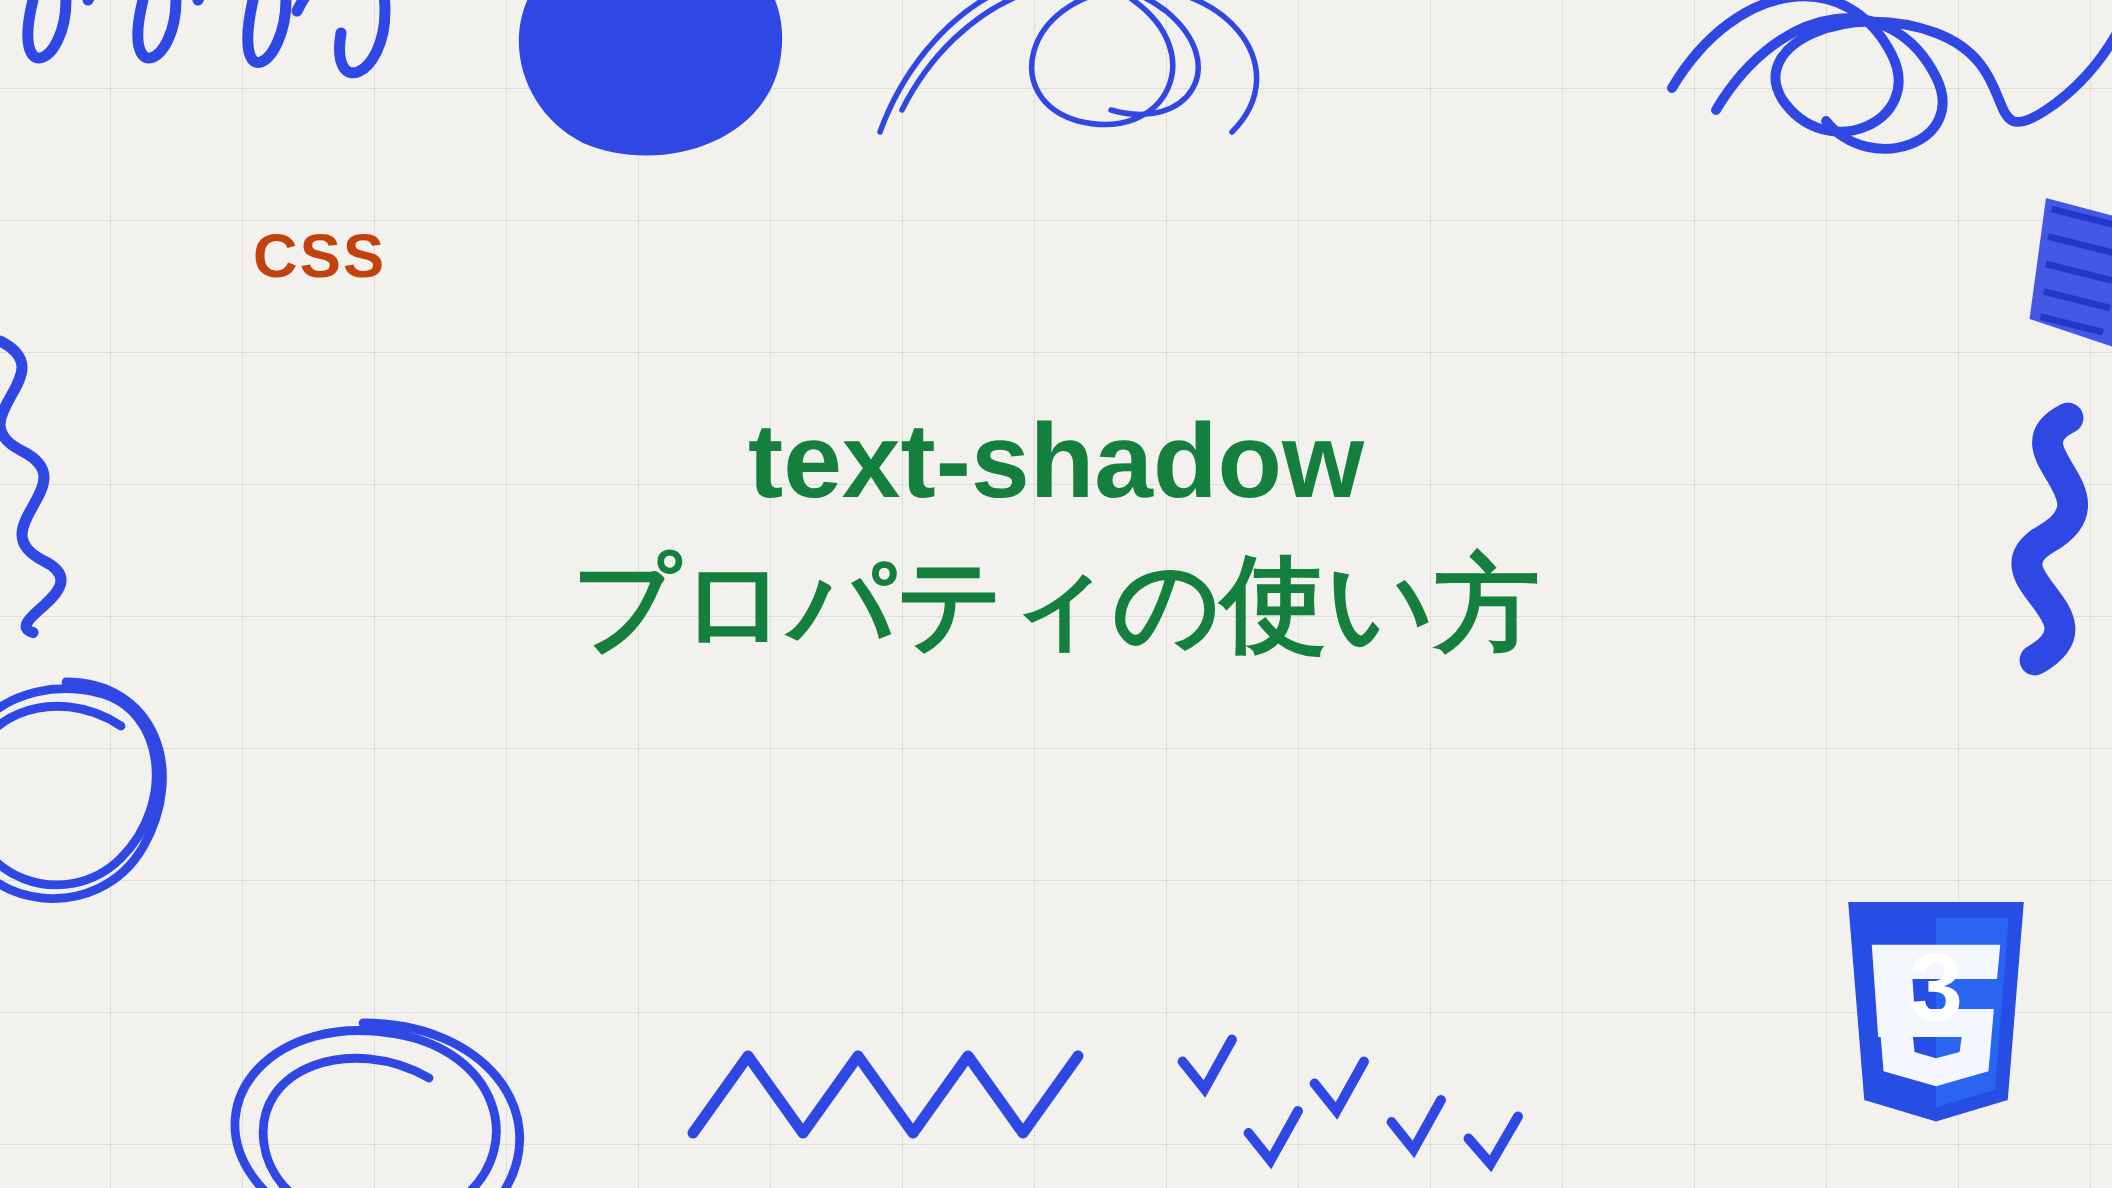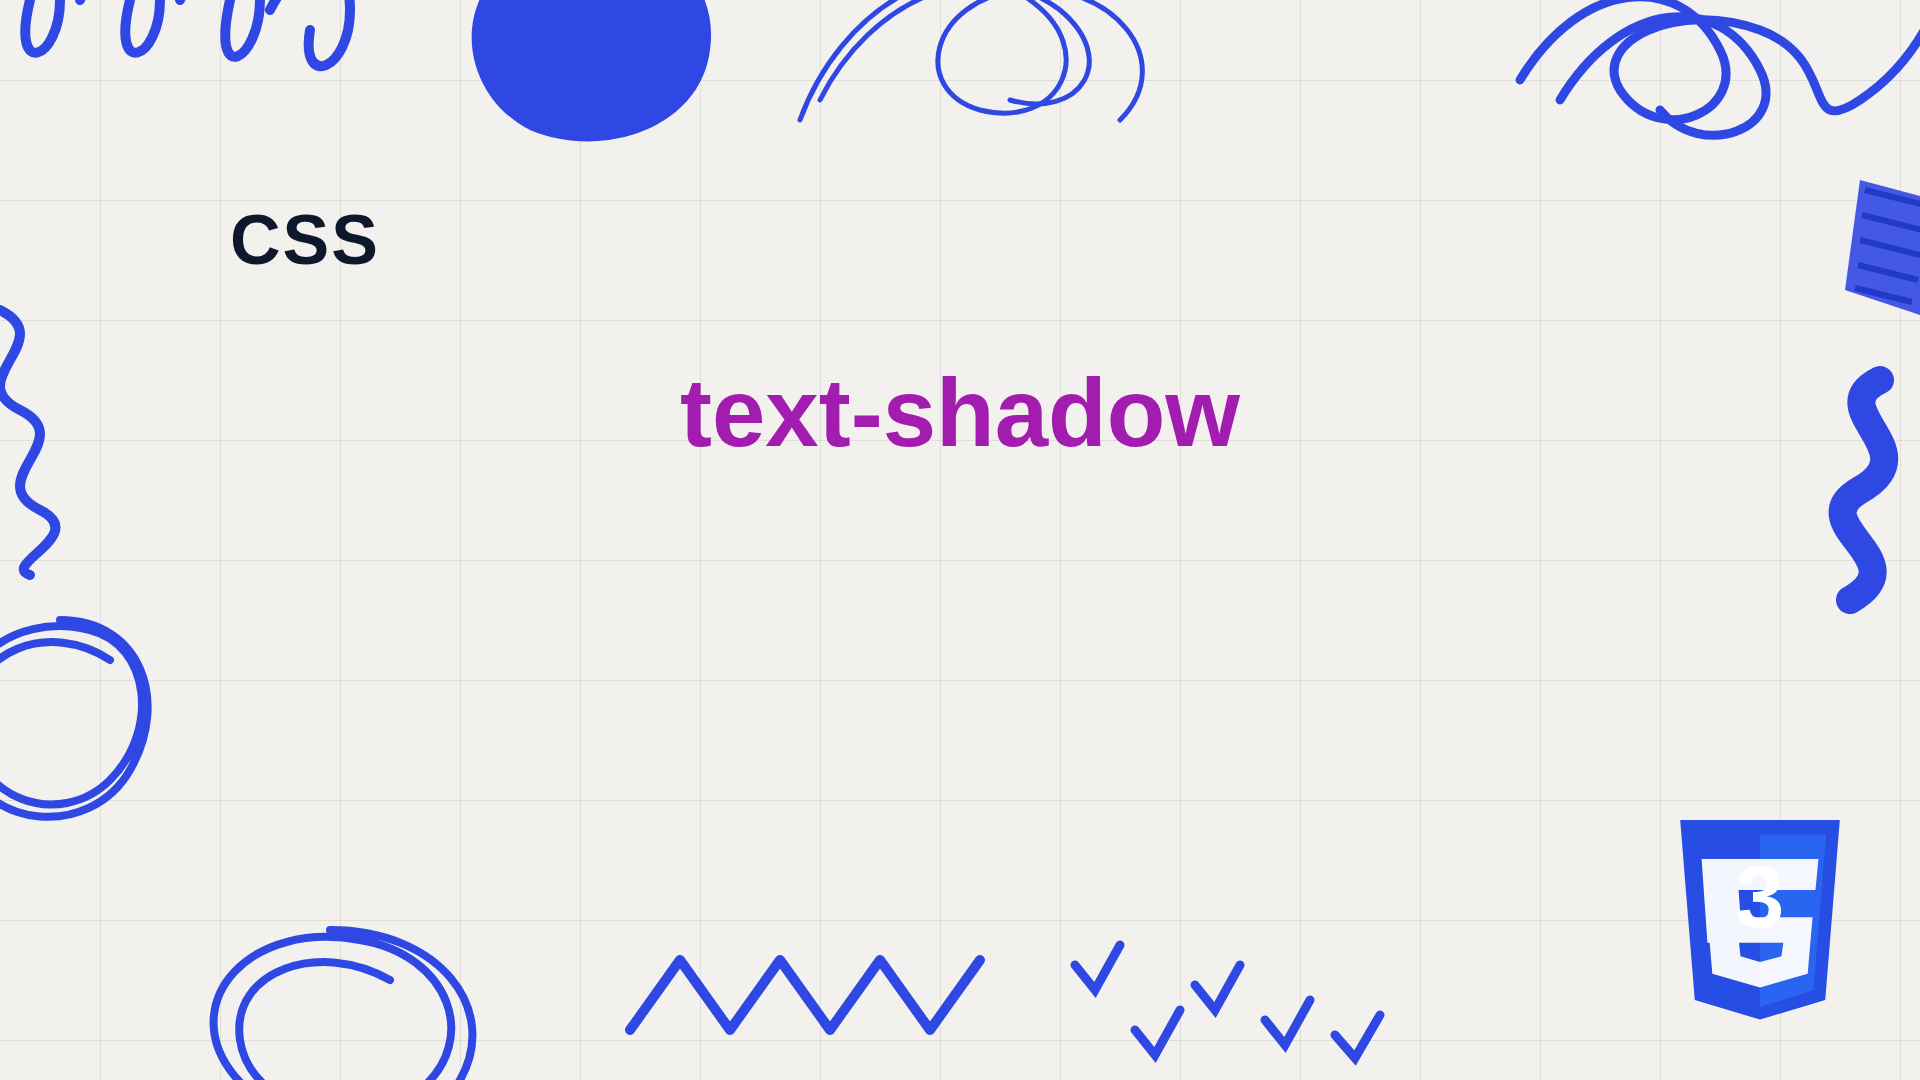--- a/index.html
+++ b/index.html
@@ -19,32 +19,32 @@
     background-position: -20px -40px;
     pointer-events: none;
   }
   .content {
     position: absolute;
     top: 200px; left: 0; right: 0;
     text-align: center;
     padding: 0 80px;
   }
   .category {
-    font-size: 70px;
+    font-size: 56px;
     font-weight: 800;
-    color: #0f172a;
+    color: #c2410c;
     letter-spacing: 2px;
     text-align: left;
     margin-left: 150px;
-    margin-bottom: 68px;
+    margin-bottom: 90px;
   }
   .title {
     font-size: 96px;
     font-weight: 800;
-    color: #a21caf;
+    color: #15803d;
     line-height: 1.35;
     margin-bottom: 100px;
   }
   .subtitle {
     font-size: 48px;
     font-weight: 800;
     color: #1f2b4a;
   }
   
   .doodle { position: absolute; pointer-events: none; }
@@ -123,14 +123,15 @@
   <path fill="#264de4" d="M18 0 L 182 0 L 167 185 L 100 205 L 33 185 Z"></path>
   <path fill="#2965f1" d="M100 15 L 168 15 L 155 175 L 100 192 Z"></path>
   <path fill="#ffffff" d="M40 40 L 160 40 L 157 72 L 78 72 L 80 100 L 154 100 L 149 158 L 100 172 L 51 158 L 48 122 L 78 122 L 80 140 L 100 146 L 122 140 L 124 126 L 46 126 Z" opacity="0.95"></path>
   <text x="100" y="110" text-anchor="middle" font-size="90" font-weight="800" fill="#ffffff" font-family="Arial">3</text>
 </svg>
 
 <div class="content">
   <div class="category">CSS</div>
   <div class="title">
     <span>text-shadow</span><br>
+    <span>プロパティの使い方</span>
   </div>
 </div>
 
 </body></html>

